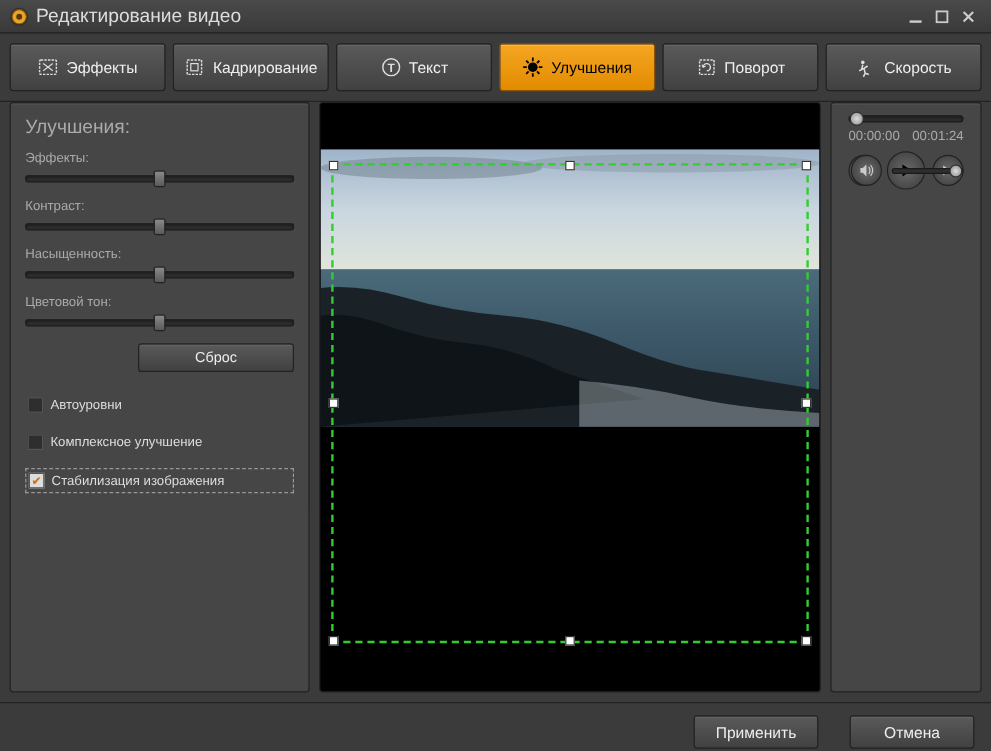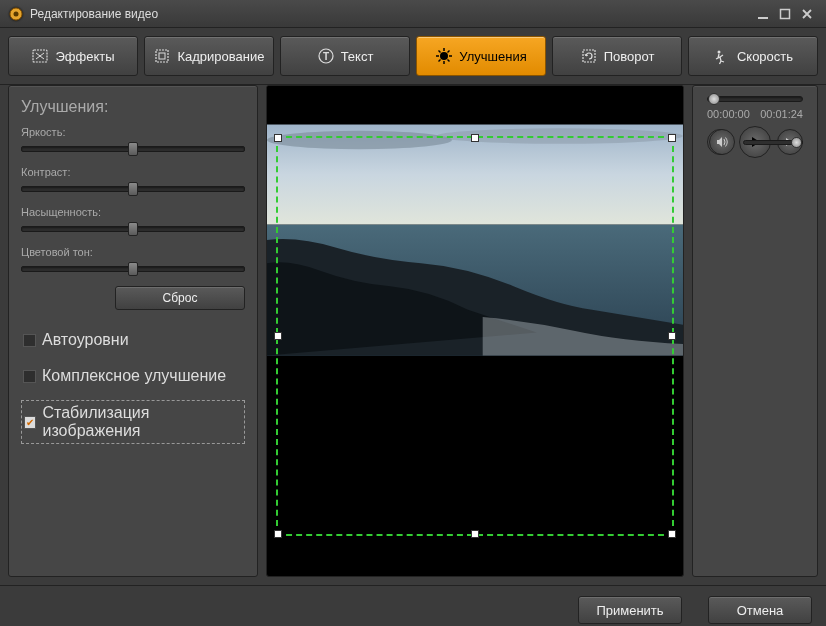--- a/index.html
+++ b/index.html
@@ -1,21 +1,21 @@
 <!DOCTYPE html>
 <html><head>
 <meta charset="utf-8">
 <style>
 * { box-sizing: border-box; margin: 0; padding: 0; font-family: Arial, sans-serif; }
 body { background: #2a2a2a; width: 826px; height: 626px; overflow: hidden; color: #c0c0c0; font-size: 12px; user-select: none; }
 
 .titlebar { height: 28px; background: linear-gradient(#4a4a4a, #393939); display: flex; align-items: center; padding: 0 8px; border-bottom: 1px solid #222; }
 .titlebar .app-icon { width: 16px; height: 16px; margin-right: 6px; display: flex; align-items: center; justify-content: center; }
 .titlebar .app-icon svg { filter: drop-shadow(0 0 1px #000); }
-.titlebar .title { flex: 1; color: #ddd; font-size: 12px; }
+.titlebar .title { flex: 1; color: #ddd; font-size: 16px; }
 .titlebar .win-btn { width: 22px; height: 18px; display: flex; align-items: center; justify-content: center; cursor: pointer; color: #ccc; }
 
 .toolbar { display: flex; gap: 6px; padding: 8px; background: #3b3b3b; border-bottom: 1px solid #222; }
 .tool-btn { flex: 1; height: 40px; background: linear-gradient(#5a5a5a, #414141); border: 1px solid #222; border-radius: 3px; display: flex; align-items: center; justify-content: center; gap: 6px; cursor: pointer; color: #eee; font-size: 13px; box-shadow: inset 0 1px 0 rgba(255,255,255,0.15); }
 .tool-btn.active { background: linear-gradient(#f6a623, #e28b00); color: #000; border-color: #8a5400; box-shadow: inset 0 1px 0 rgba(255,255,255,0.4); font-weight: 500; }
 .tool-icon { width: 18px; height: 18px; display: flex; align-items: center; justify-content: center; }
 
 .content { display: flex; padding: 0 8px 8px 8px; gap: 8px; background: #3b3b3b; height: 500px; }
 
 .sidebar { width: 250px; background: #464646; border: 1px solid #222; border-radius: 3px; padding: 12px; box-shadow: inset 0 1px 0 rgba(255,255,255,0.08); }
@@ -25,21 +25,21 @@
 .slider-track { position: relative; height: 6px; background: #2e2e2e; border: 1px solid #1a1a1a; border-radius: 2px; margin: 8px 0; box-shadow: inset 0 1px 2px rgba(0,0,0,0.5); }
 .slider-thumb { position: absolute; top: -5px; width: 10px; height: 14px; background: linear-gradient(#8a8a8a,#5a5a5a); border: 1px solid #222; border-radius: 2px; transform: translateX(-50%); cursor: pointer; }
 
 .reset-wrap { display: flex; justify-content: flex-end; margin-bottom: 18px; }
 .reset-btn { width: 130px; height: 24px; background: linear-gradient(#5a5a5a,#414141); border: 1px solid #222; border-radius: 3px; color: #eee; font-size: 12px; display: flex; align-items: center; justify-content: center; cursor: pointer; box-shadow: inset 0 1px 0 rgba(255,255,255,0.12); }
 
 .check-row { display: flex; align-items: center; gap: 6px; margin-bottom: 12px; padding: 3px 2px; }
 .check-row.selected { border: 1px dashed #999; }
 .checkbox { width: 13px; height: 13px; background: #ddd; border: 1px solid #555; display: flex; align-items: center; justify-content: center; font-size: 10px; color: #d46a00; cursor: pointer; }
 .checkbox.empty { background: #2e2e2e; }
-.check-label { color: #ddd; font-size: 16px; }
+.check-label { color: #ddd; font-size: 11px; }
 
 .preview-area { flex: 1; display: flex; flex-direction: row; gap: 8px; }
 .video-box { flex: 1; background: #000; border: 1px solid #222; border-radius: 3px; position: relative; overflow: hidden; }
 .video-canvas { position: absolute; inset: 0; }
 .crop-frame { position: absolute; border: 2px dashed #3c3; }
 .crop-handle { position: absolute; width: 8px; height: 8px; background: #fff; border: 1px solid #333; }
 
 .timeline-box { background: #464646; border: 1px solid #222; border-radius: 3px; padding: 10px 14px; box-shadow: inset 0 1px 0 rgba(255,255,255,0.08); }
 .scrub-track { position: relative; height: 6px; background: #2e2e2e; border: 1px solid #1a1a1a; border-radius: 3px; margin-bottom: 6px; box-shadow: inset 0 1px 2px rgba(0,0,0,0.5); }
 .scrub-thumb { position: absolute; top: -4px; left: 0; width: 12px; height: 12px; background: radial-gradient(#ddd,#888); border: 1px solid #333; border-radius: 50%; cursor: pointer; }
@@ -148,21 +148,21 @@
     <span>Скорость</span>
   </div>
 </div>
 
 <div class="content">
 
   <div class="sidebar">
     <div class="section-title">Улучшения:</div>
 
     <div class="slider-group">
-      <div class="slider-label">Яркость:</div>
+      <div class="slider-label">Эффекты:</div>
       <div class="slider-track">
           <div class="slider-thumb" style="left:50%"></div>
         </div>
     </div>
 
     <div class="slider-group">
       <div class="slider-label">Контраст:</div>
       <div class="slider-track">
           <div class="slider-thumb" style="left:50%"></div>
         </div>

